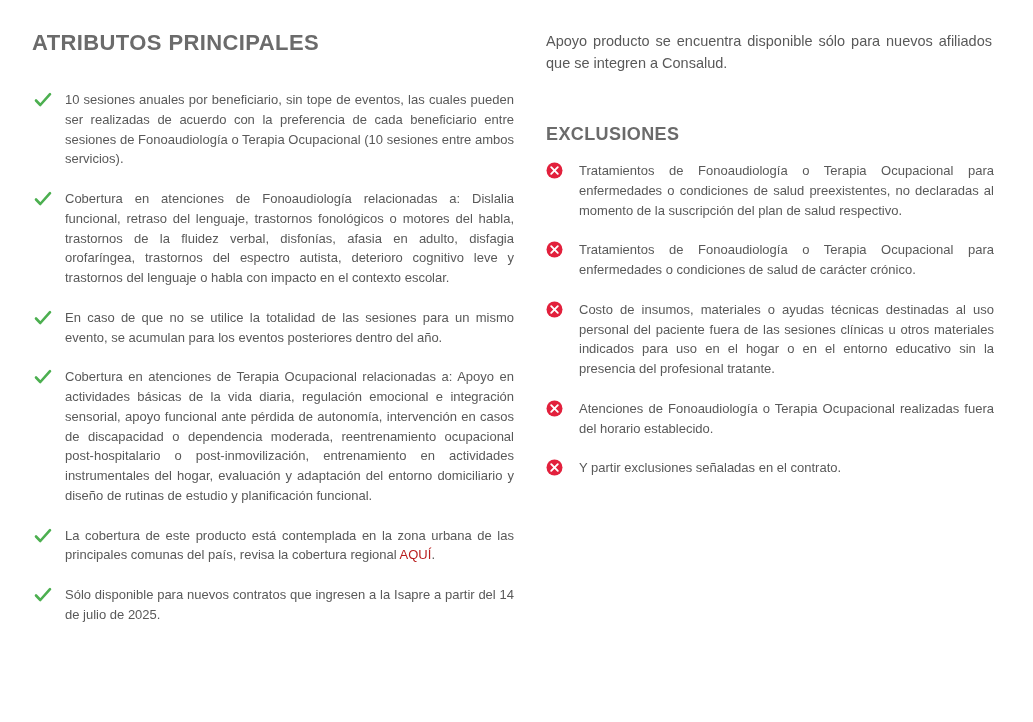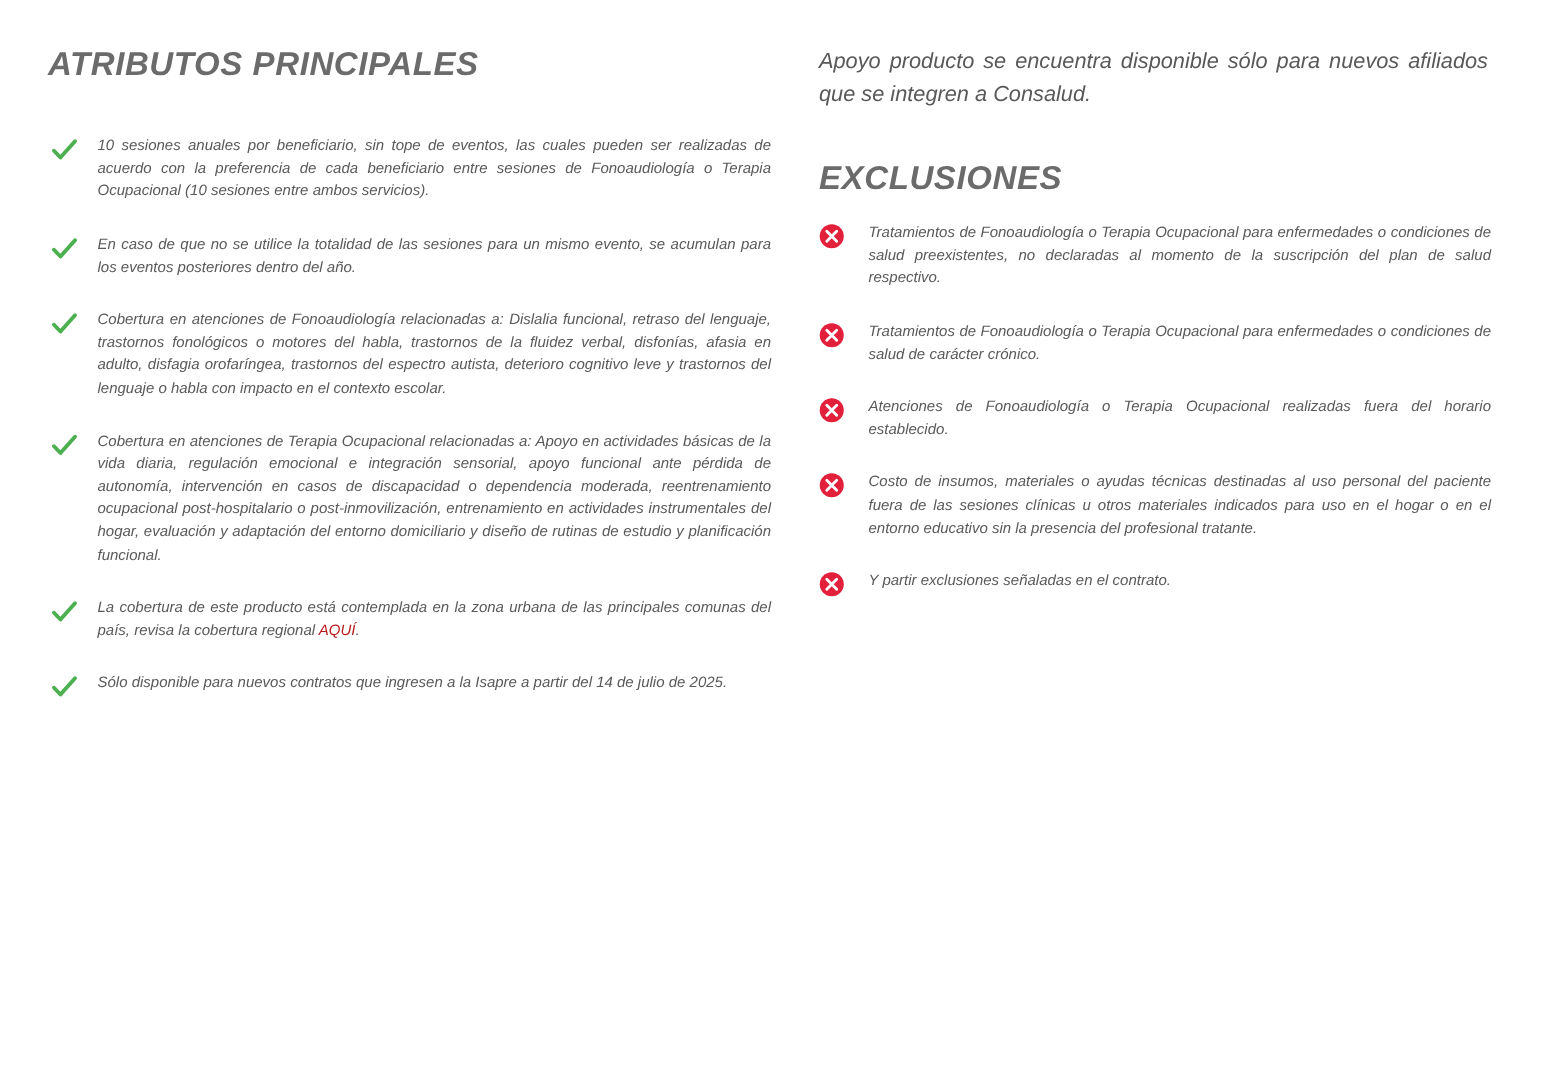--- a/index.html
+++ b/index.html
@@ -11,53 +11,52 @@
     background: #ffffff;
     font-family: "Liberation Sans", sans-serif;
     color: #5a5a5a;
   }
   .page {
     position: relative;
     width: 1033px;
     height: 722px;
     overflow: hidden;
     background: #ffffff;
-    font-style: italic;
   }
   .columns {
     display: flex;
     padding: 30px 30px 0 32px;
   }
   .col-left { width: 492px; padding-right: 10px; }
   .col-right { width: 470px; padding-left: 22px; }
 
   h2.section-title {
     font-size: 22px;
     font-weight: bold;
     color: #6b6b6b;
     letter-spacing: 0.4px;
     margin: 0 0 34px 0;
     text-transform: uppercase;
   }
   h2.section-title.second {
-    margin-top: 32px;
+    margin-top: 50px;
     margin-bottom: 16px;
-    font-size: 22px;
+    font-size: 18px;
   }
 
   ul.list {
     list-style: none;
     margin: 0;
     padding: 0;
   }
   ul.list li {
     position: relative;
     padding-left: 33px;
     margin-bottom: 20px;
-    font-size: 10px;
+    font-size: 13px;
     line-height: 1.52;
     text-align: justify;
     color: #595959;
   }
   ul.list li:last-child { margin-bottom: 0; }
 
   .check-icon {
     position: absolute;
     left: 2px;
     top: 1px;
@@ -114,30 +113,30 @@
           </span>
           <span>10 sesiones anuales por beneficiario, sin tope de eventos, las cuales pueden ser realizadas de acuerdo con la preferencia de cada beneficiario entre sesiones de Fonoaudiología o Terapia Ocupacional (10 sesiones entre ambos servicios).</span>
         </li>
 
         <li>
           <span class="check-icon">
             <svg width="18" height="18" viewBox="0 0 18 18">
               <path d="M2 9.5 L6.3 14 L16 3.2" fill="none" stroke="#4caf50" stroke-width="2.6" stroke-linecap="round" stroke-linejoin="round"></path>
             </svg>
           </span>
+          <span>Cobertura en atenciones de Fonoaudiología relacionadas a: Dislalia funcional, retraso del lenguaje, trastornos fonológicos o motores del habla, trastornos de la fluidez verbal, disfonías, afasia en adulto, disfagia orofaríngea, trastornos del espectro autista, deterioro cognitivo leve y trastornos del lenguaje o habla con impacto en el contexto escolar.</span>
+        </li>
+
+        <li>
+          <span class="check-icon">
+            <svg width="18" height="18" viewBox="0 0 18 18">
+              <path d="M2 9.5 L6.3 14 L16 3.2" fill="none" stroke="#4caf50" stroke-width="2.6" stroke-linecap="round" stroke-linejoin="round"></path>
+            </svg>
+          </span>
           <span>En caso de que no se utilice la totalidad de las sesiones para un mismo evento, se acumulan para los eventos posteriores dentro del año.</span>
-        </li>
-
-        <li>
-          <span class="check-icon">
-            <svg width="18" height="18" viewBox="0 0 18 18">
-              <path d="M2 9.5 L6.3 14 L16 3.2" fill="none" stroke="#4caf50" stroke-width="2.6" stroke-linecap="round" stroke-linejoin="round"></path>
-            </svg>
-          </span>
-          <span>Cobertura en atenciones de Fonoaudiología relacionadas a: Dislalia funcional, retraso del lenguaje, trastornos fonológicos o motores del habla, trastornos de la fluidez verbal, disfonías, afasia en adulto, disfagia orofaríngea, trastornos del espectro autista, deterioro cognitivo leve y trastornos del lenguaje o habla con impacto en el contexto escolar.</span>
         </li>
 
         <li>
           <span class="check-icon">
             <svg width="18" height="18" viewBox="0 0 18 18">
               <path d="M2 9.5 L6.3 14 L16 3.2" fill="none" stroke="#4caf50" stroke-width="2.6" stroke-linecap="round" stroke-linejoin="round"></path>
             </svg>
           </span>
           <span>Cobertura en atenciones de Terapia Ocupacional relacionadas a: Apoyo en actividades básicas de la vida diaria, regulación emocional e integración sensorial, apoyo funcional ante pérdida de autonomía, intervención en casos de discapacidad o dependencia moderada, reentrenamiento ocupacional post-hospitalario o post-inmovilización, entrenamiento en actividades instrumentales del hogar, evaluación y adaptación del entorno domiciliario y diseño de rutinas de estudio y planificación funcional.</span>
         </li>
@@ -189,31 +188,31 @@
           <span>Tratamientos de Fonoaudiología o Terapia Ocupacional para enfermedades o condiciones de salud de carácter crónico.</span>
         </li>
 
         <li>
           <span class="x-icon">
             <svg width="17" height="17" viewBox="0 0 17 17">
               <circle cx="8.5" cy="8.5" r="8" fill="#e2203c"></circle>
               <path d="M5.2 5.2 L11.8 11.8 M11.8 5.2 L5.2 11.8" stroke="#ffffff" stroke-width="1.9" stroke-linecap="round"></path>
             </svg>
           </span>
+          <span>Costo de insumos, materiales o ayudas técnicas destinadas al uso personal del paciente fuera de las sesiones clínicas u otros materiales indicados para uso en el hogar o en el entorno educativo sin la presencia del profesional tratante.</span>
+        </li>
+
+        <li>
+          <span class="x-icon">
+            <svg width="17" height="17" viewBox="0 0 17 17">
+              <circle cx="8.5" cy="8.5" r="8" fill="#e2203c"></circle>
+              <path d="M5.2 5.2 L11.8 11.8 M11.8 5.2 L5.2 11.8" stroke="#ffffff" stroke-width="1.9" stroke-linecap="round"></path>
+            </svg>
+          </span>
           <span>Atenciones de Fonoaudiología o Terapia Ocupacional realizadas fuera del horario establecido.</span>
-        </li>
-
-        <li>
-          <span class="x-icon">
-            <svg width="17" height="17" viewBox="0 0 17 17">
-              <circle cx="8.5" cy="8.5" r="8" fill="#e2203c"></circle>
-              <path d="M5.2 5.2 L11.8 11.8 M11.8 5.2 L5.2 11.8" stroke="#ffffff" stroke-width="1.9" stroke-linecap="round"></path>
-            </svg>
-          </span>
-          <span>Costo de insumos, materiales o ayudas técnicas destinadas al uso personal del paciente fuera de las sesiones clínicas u otros materiales indicados para uso en el hogar o en el entorno educativo sin la presencia del profesional tratante.</span>
         </li>
 
 
         <li>
           <span class="x-icon">
             <svg width="17" height="17" viewBox="0 0 17 17">
               <circle cx="8.5" cy="8.5" r="8" fill="#e2203c"></circle>
               <path d="M5.2 5.2 L11.8 11.8 M11.8 5.2 L5.2 11.8" stroke="#ffffff" stroke-width="1.9" stroke-linecap="round"></path>
             </svg>
           </span>

